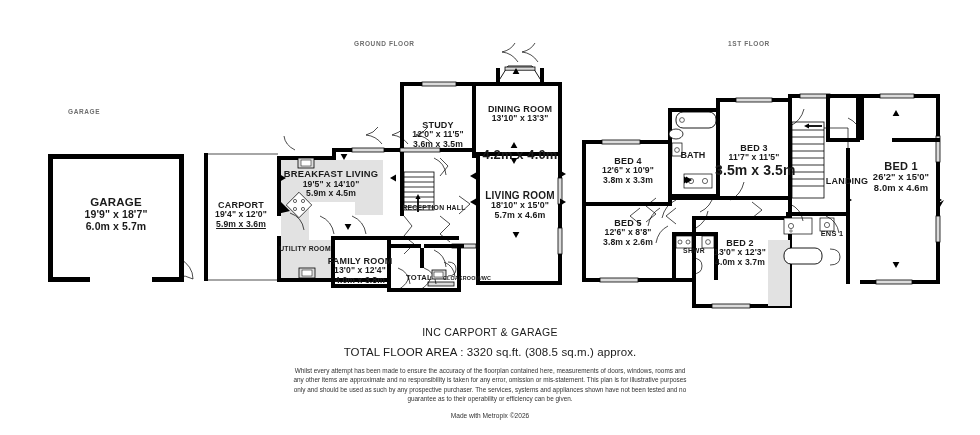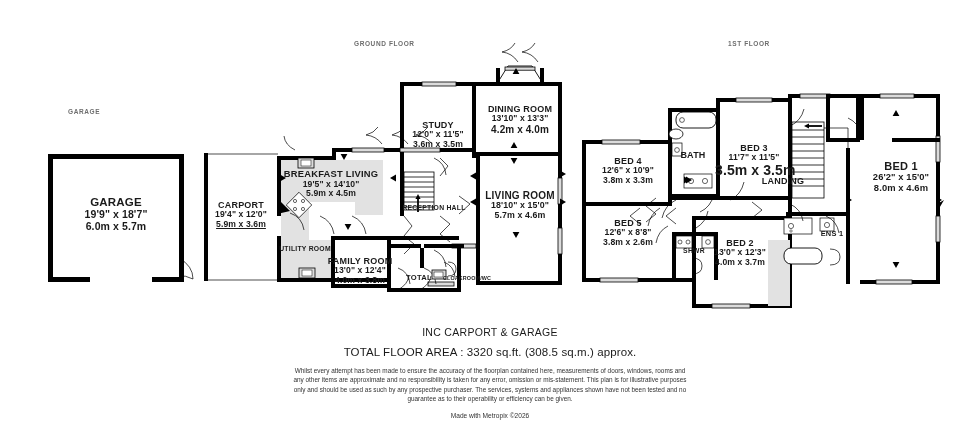--- a/index.html
+++ b/index.html
@@ -332,21 +332,21 @@
 
 <div class="roomlab mid" style="left:398px;top:104px;width:80px;margin-top:16px;">
   <div class="nm">STUDY</div>
   <div class="dim" style="font-size:8.6px;">12'0"  x 11'5"</div>
   <div class="dim" style="font-size:8.6px;">3.6m  x 3.5m</div>
 </div>
 
 <div class="roomlab mid" style="left:476px;top:104px;width:88px;">
   <div class="nm">DINING ROOM</div>
   <div class="dim" style="font-size:8.6px;">13'10"  x 13'3"</div>
-  <div class="dim" style="font-size:10px;">4.2m  x 4.0m</div>
+  <div class="dim" style="font-size:13px;margin-top:24px;">4.2m  x 4.0m</div>
 </div>
 
 <div class="roomlab" style="left:474px;top:190px;width:92px;">
   <div class="nm" style="font-size:10px;">LIVING ROOM</div>
   <div class="dim" style="font-size:8.8px;">18'10"  x 15'0"</div>
   <div class="dim" style="font-size:8.8px;">5.7m  x 4.6m</div>
 </div>
 
 <div class="roomlab mid" style="left:320px;top:256px;width:80px;">
   <div class="nm">FAMILY ROOM</div>
@@ -405,20 +405,20 @@
 </div>
 
 <div class="roomlab small" style="left:672px;top:247px;width:44px;">
   <div class="nm">SHWR</div>
 </div>
 
 <div class="roomlab small" style="left:810px;top:230px;width:44px;">
   <div class="nm" style="font-size:7.4px;">ENS 1</div>
 </div>
 
-<div class="roomlab mid" style="left:760px;top:176px;width:46px;">
+<div class="roomlab mid" style="left:824px;top:176px;width:46px;">
   <div class="nm">LANDING</div>
 </div>
 
 <div class="footer f-inc">INC CARPORT &amp; GARAGE</div>
 <div class="footer f-tot">TOTAL FLOOR AREA : 3320 sq.ft. (308.5 sq.m.) approx.</div>
 <div class="footer f-dis">Whilst every attempt has been made to ensure the accuracy of the floorplan contained here, measurements of doors, windows, rooms and any other items are approximate and no responsibility is taken for any error, omission or mis-statement. This plan is for illustrative purposes only and should be used as such by any prospective purchaser. The services, systems and appliances shown have not been tested and no guarantee as to their operability or efficiency can be given.</div>
 <div class="footer f-made">Made with Metropix ©2026</div>
 
 </body></html>

